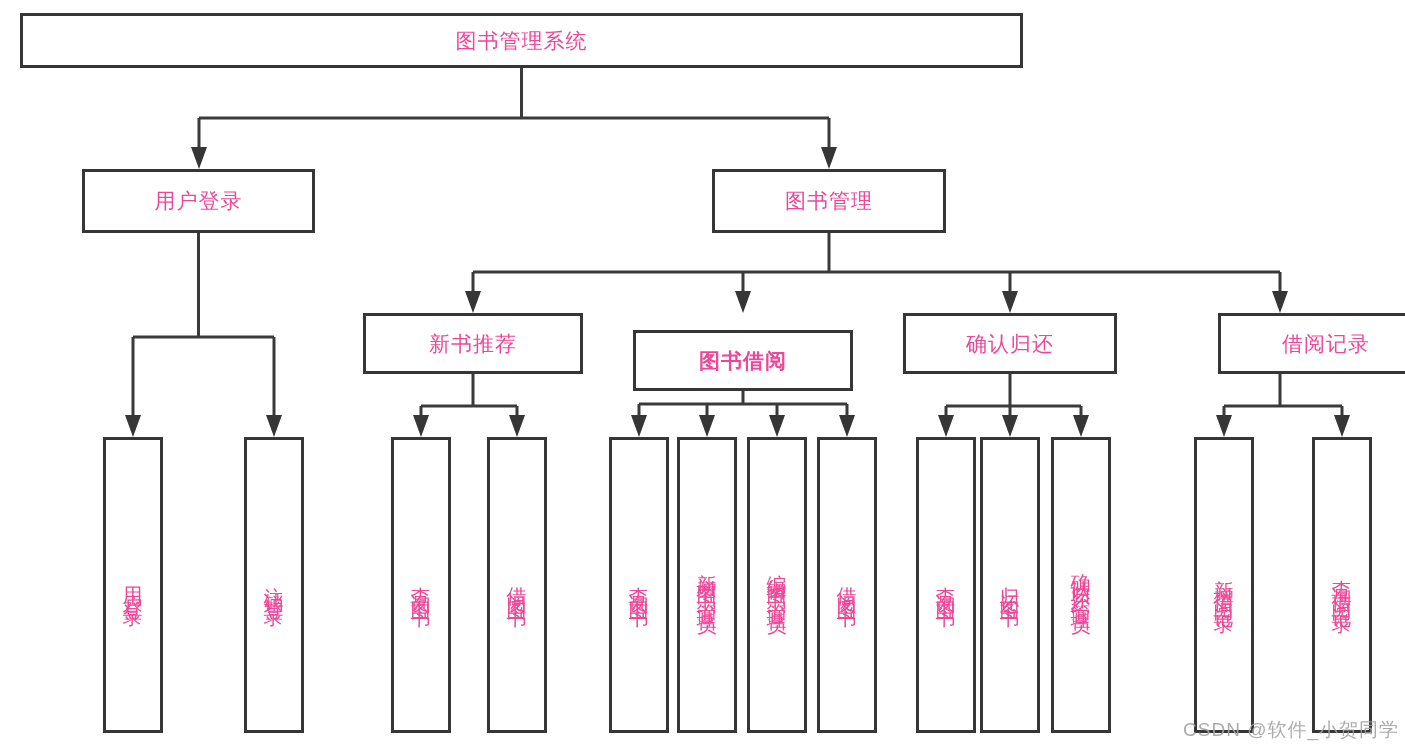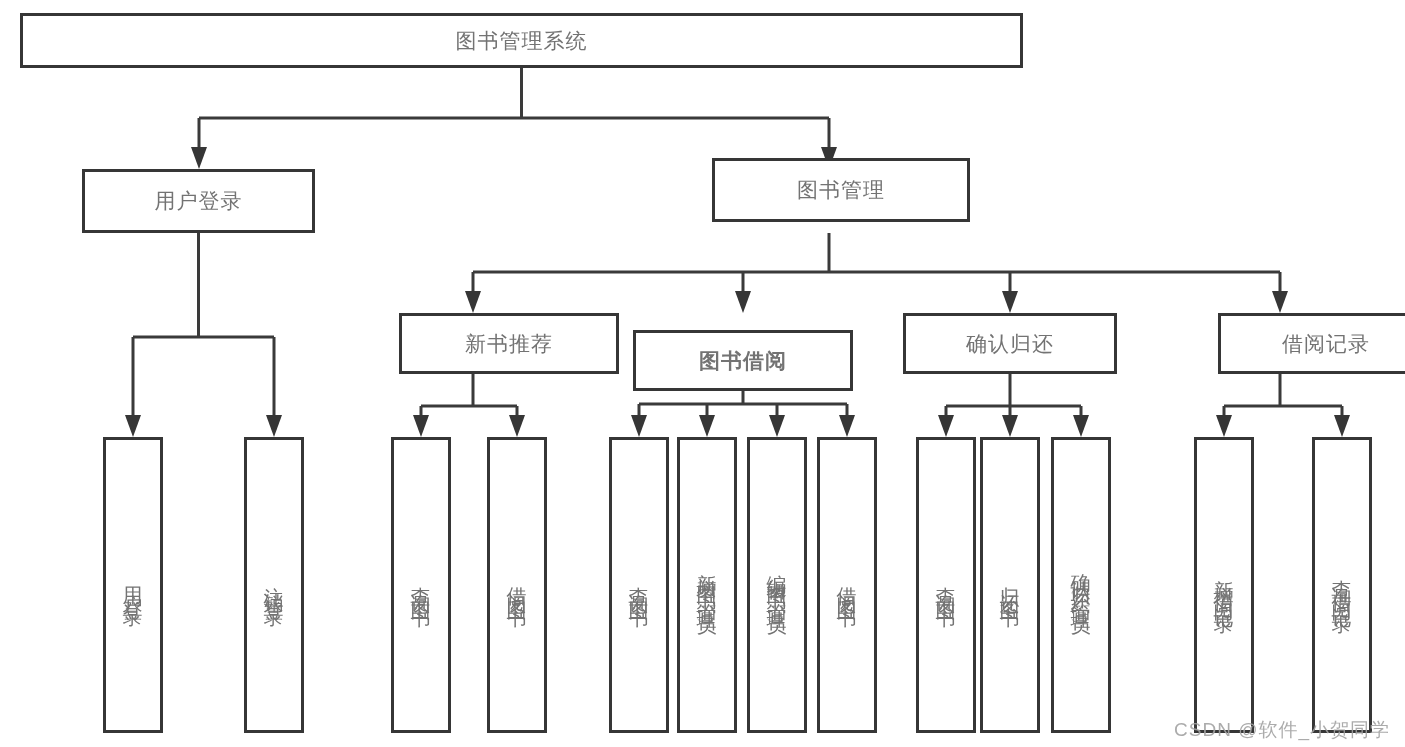--- a/index.html
+++ b/index.html
@@ -7,30 +7,30 @@
     position:relative; width:1405px; height:747px; background:#ffffff;
     overflow:hidden;
     font-family:"Liberation Sans","DejaVu Sans",sans-serif;
   }
   .connector-layer { position:absolute; left:0; top:0; width:1405px; height:747px; }
   .connector-layer path { stroke:#3a3a3a; stroke-width:3; fill:none; }
   .connector-layer polygon { fill:#363636; stroke:none; }
   .node {
     position:absolute; background:#ffffff; border:3px solid #363636;
     box-sizing:border-box; display:flex; align-items:center; justify-content:center;
-    color:#737373;
+    color:#ec4899;
   }
   .hbox { font-size:21px; letter-spacing:1px; white-space:nowrap; }
   .vbox {
     writing-mode:vertical-rl; text-orientation:mixed;
     font-size:20px; letter-spacing:7px; line-height:1;
   }
   .vbox-long { letter-spacing:6px; }
   .watermark {
-    position:absolute; right:15px; bottom:4px;
+    position:absolute; right:6px; bottom:4px;
     font-size:19px; color:#a3a3a3; opacity:0.9; letter-spacing:1px;
     z-index:10; white-space:nowrap;
   }
 </style>
 </head>
 <body>
 
 <div class="stage">
 
   <svg class="connector-layer" viewBox="0 0 1405 747" xmlns="http://www.w3.org/2000/svg">
@@ -72,23 +72,23 @@
     <g>
       <path d="M1280 374 V406 M1224 406 H1342 M1224 406 V415 M1342 406 V415"></path>
       <polygon points="1216,415 1232,415 1224,437"></polygon>
       <polygon points="1334,415 1350,415 1342,437"></polygon>
     </g>
   </svg>
 
   <div class="node hbox" style="left:20px; top:13px; width:1003px; height:55px;">图书管理系统</div>
 
   <div class="node hbox" style="left:82px; top:169px; width:233px; height:64px;">用户登录</div>
-  <div class="node hbox" style="left:712px; top:158px; width:258px; height:64px;text-align:right;">图书管理</div>
+  <div class="node hbox" style="left:712px; top:169px; width:234px; height:64px;text-align:right;">图书管理</div>
 
-  <div class="node hbox" style="left:363px; top:313px; width:220px; height:61px;margin-left:36px;">新书推荐</div>
+  <div class="node hbox" style="left:363px; top:313px; width:220px; height:61px;">新书推荐</div>
   <div class="node hbox" style="left:633px; top:330px; width:220px; height:61px;font-weight:bold;">图书借阅</div>
   <div class="node hbox" style="left:903px; top:313px; width:214px; height:61px;">确认归还</div>
   <div class="node hbox" style="left:1172px; top:313px; width:216px; height:61px;margin-left:46px;">借阅记录</div>
 
   <div class="node vbox" style="left:103px; top:437px; width:60px; height:296px;">用户登录</div>
   <div class="node vbox" style="left:244px; top:437px; width:60px; height:296px;">注销登录</div>
 
   <div class="node vbox" style="left:391px; top:437px; width:60px; height:296px;">查询图书</div>
   <div class="node vbox" style="left:487px; top:437px; width:60px; height:296px;">借阅图书</div>
 

